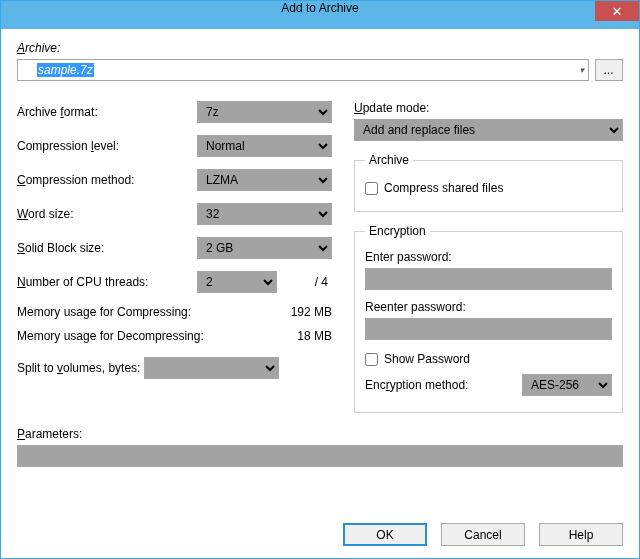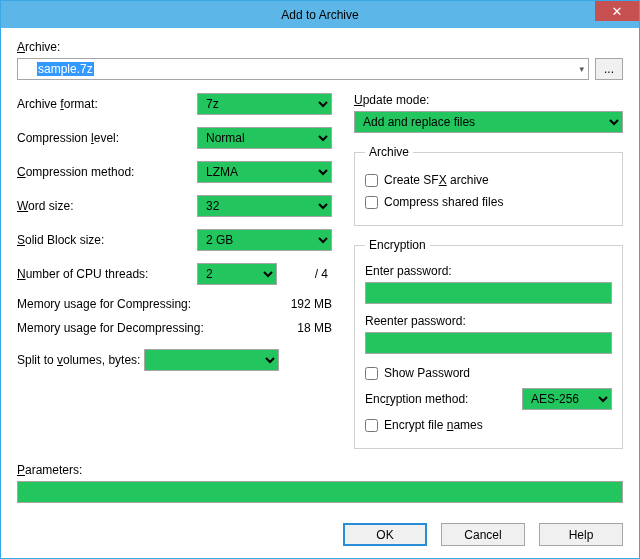--- a/index.html
+++ b/index.html
@@ -17,21 +17,21 @@
     height: 559px;
     border: 1px solid #3aa7e6;
     background: #fff;
     display: flex;
     flex-direction: column;
   }
   .titlebar {
     height: 28px;
     background: #5cb6e8;
     display: flex;
-    align-items: center;
+    align-items: flex-start;
     justify-content: center;
     position: relative;
     color: #000;
   }
   .titlebar .title { font-size: 12px; }
   .close-btn {
     position: absolute;
     right: 0;
     top: 0;
     width: 44px;
@@ -42,21 +42,21 @@
     align-items: center;
     justify-content: center;
     font-size: 13px;
   }
   .content {
     flex: 1;
     padding: 12px 16px 8px 16px;
     display: flex;
     flex-direction: column;
   }
-  .archive-row { margin-bottom: 13px; }
+  .archive-row { margin-bottom: 20px; font-style: italic; }
   .archive-label { display: block; margin-bottom: 4px; }
   .archive-input-row { display: flex; gap: 6px; align-items: stretch; }
   .archive-select-wrap {
     flex: 1;
     height: 22px;
     border: 1px solid #a6a6a6;
     background: #fff;
     display: flex;
     align-items: center;
     padding-left: 19px;
@@ -93,21 +93,21 @@
     display: flex;
     align-items: center;
     margin-bottom: 12px;
     min-height: 22px;
   }
   .form-row .lbl { width: 180px; }
   .form-row .val { flex: 1; display: flex; align-items: center; gap: 6px; }
   select, input[type=text] {
     height: 22px;
     border: 1px solid #a6a6a6;
-    background: #22c55e;
+    background: #a3a3a3;
     font: inherit;
     padding: 0 16px 0 4px;
   }
   select { width: 135px; }
   .col-left select { width: 135px; }
   .threads-row select { width: 80px; }
   .threads-max { flex: 1; text-align: right; padding-right: 4px; }
   .mem-row { display: flex; margin-bottom: 10px; }
   .mem-row .lbl { flex: 1; }
   .mem-row .num { width: 66px; text-align: right; }
@@ -252,48 +252,40 @@
       </div>
 
       <div class="col-right">
         <div style="margin-bottom:4px;">
           <span><span class="u">U</span>pdate mode:</span>
         </div>
         <select class="full-select" style="margin-bottom:12px;"><option>Add and replace files</option></select>
 
         <fieldset>
           <legend>Archive</legend>
-          <div class="chk-row">
-            <input type="checkbox" style="">
-            <span>Create SF<span class="u">X</span> archive</span>
-          </div>
           <div class="chk-row">
             <input type="checkbox" style="">
             <span>Compress shared files</span>
           </div>
         </fieldset>
 
         <fieldset>
           <legend>Encryption</legend>
           <div class="enc-pass-lbl">Enter password:</div>
           <input type="text" class="enc-input" style="">
           <div class="enc-pass-lbl" style="margin-top:10px;">Reenter password:</div>
           <input type="text" class="enc-input" style="">
           <div class="chk-row" style="margin-top:10px;">
             <input type="checkbox" style="">
             <span>Show Password</span>
           </div>
           <div class="enc-method-row">
             <span class="lbl">Enc<span class="u">r</span>yption method:</span>
             <select><option>AES-256</option></select>
           </div>
-          <div class="chk-row">
-            <input type="checkbox" style="">
-            <span>Encrypt file <span class="u">n</span>ames</span>
-          </div>
         </fieldset>
       </div>
     </div>
 
     <div class="params-section">
       <span class="lbl"><span class="u">P</span>arameters:</span>
       <input type="text" class="params-input" value="" style="">
     </div>
   </div>
 

